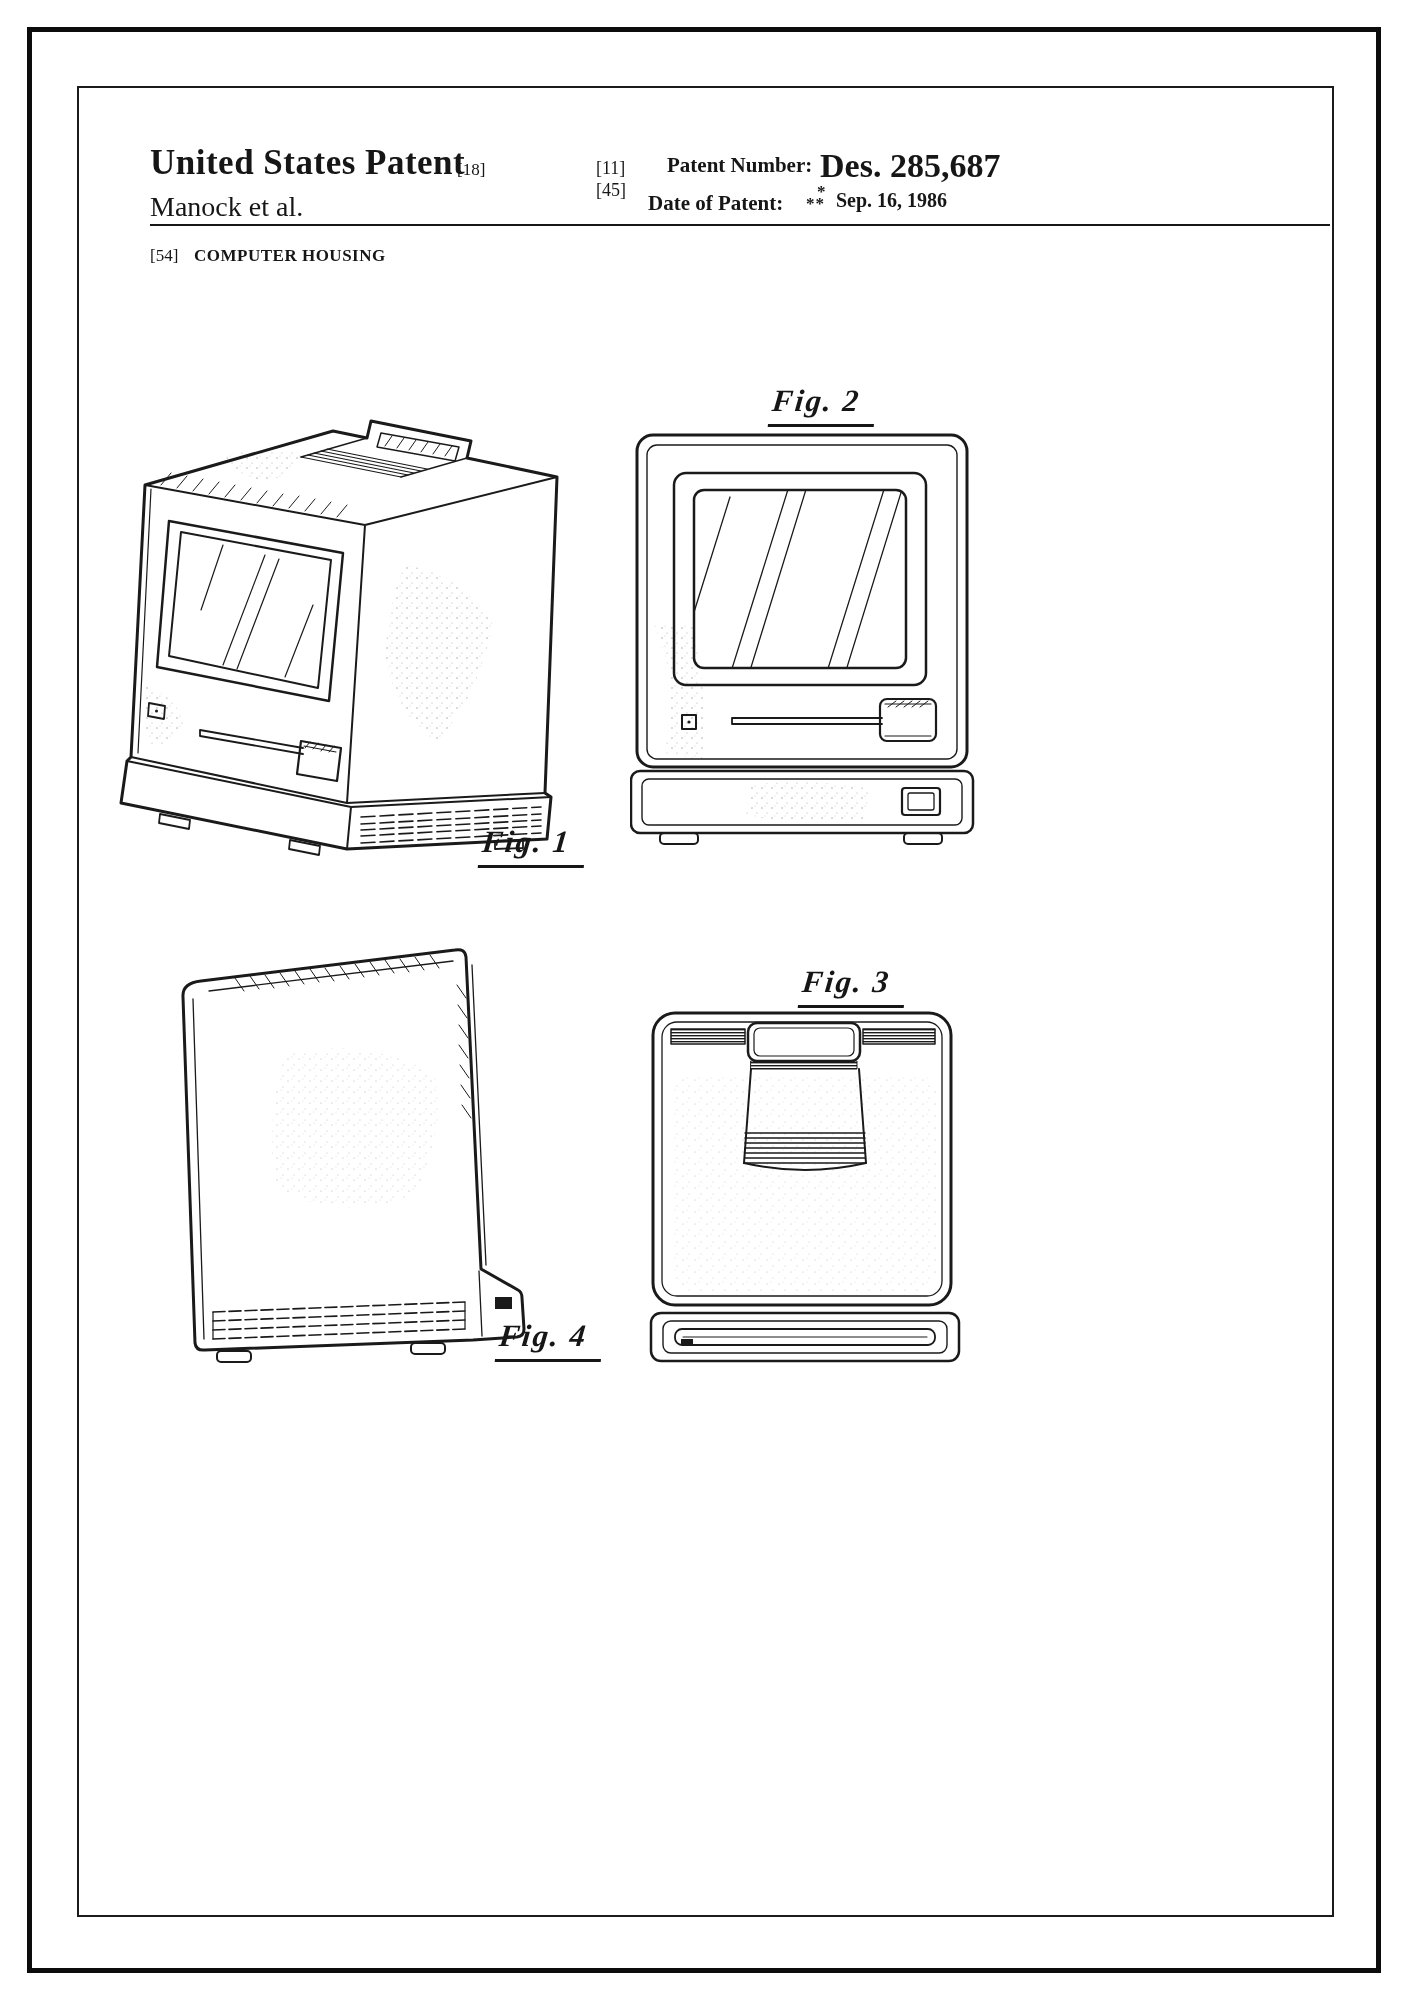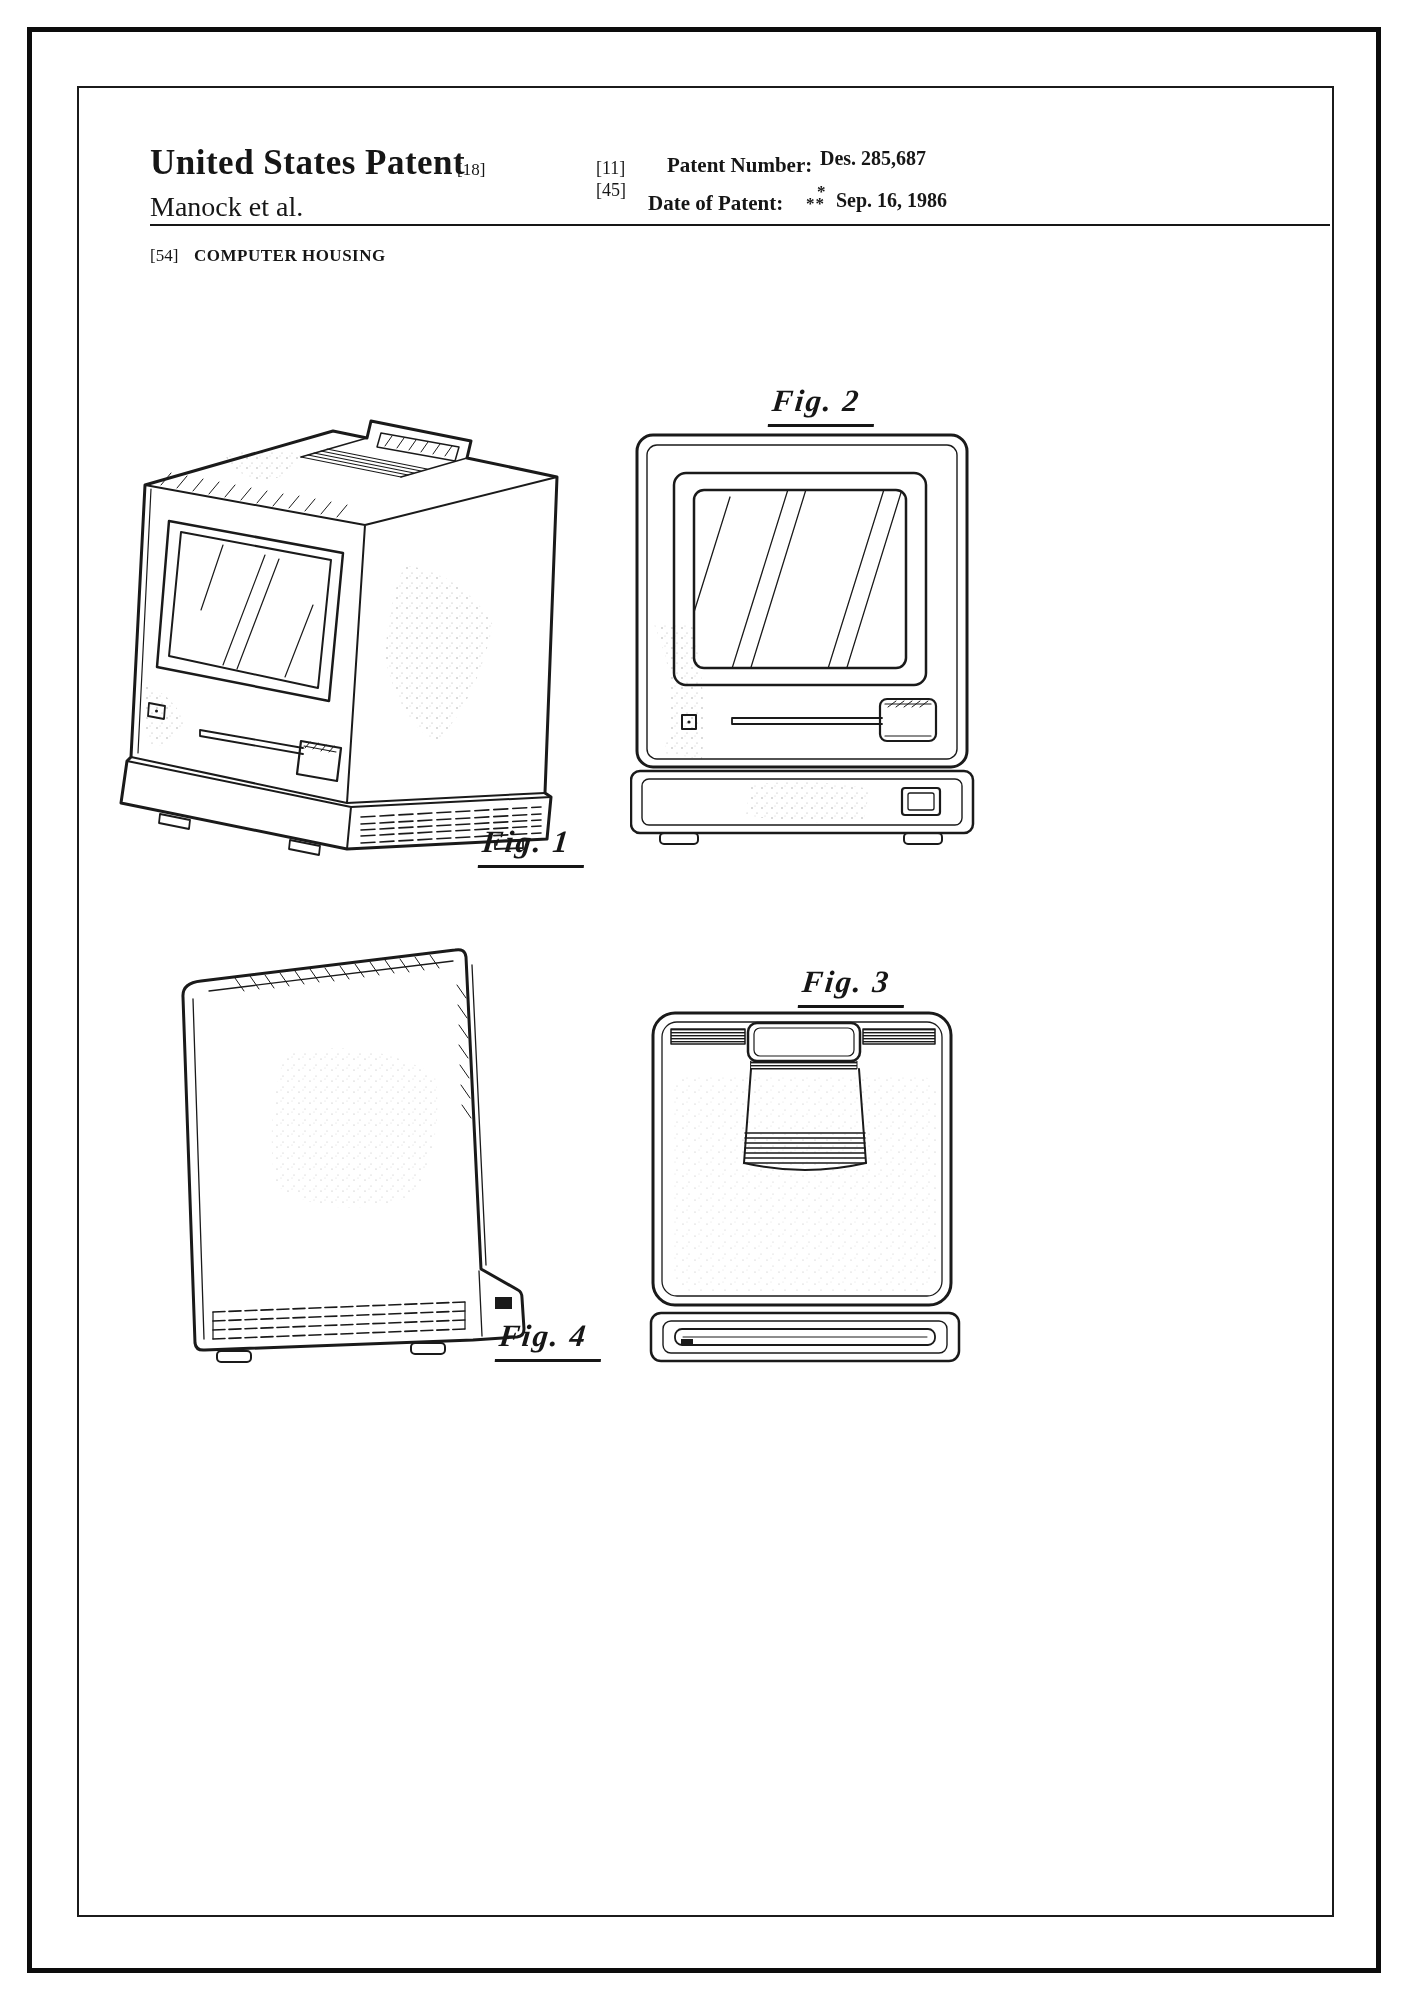--- a/index.html
+++ b/index.html
@@ -8,21 +8,21 @@
     overflow:hidden;font-family:"Liberation Serif",serif;color:#161616;text-align:center;
   }
   .outer-frame{position:absolute;inset:27px;border:5px solid #0c0c0c;}
   .inner-rule{position:absolute;left:77px;top:86px;width:1253px;height:1827px;border:2px solid #1b1b1b;}
   .abs{position:absolute;}
   .patent-title{left:150px;top:143px;font-size:35px;font-weight:700;letter-spacing:.5px;}
   .title-ref{left:457px;top:160px;font-size:17px;}
   .inventor{left:150px;top:191px;font-size:28px;font-weight:400;}
   .num-ref{left:596px;top:158px;font-size:18px;}
   .num-label{left:667px;top:153px;font-size:21px;font-weight:700;}
-  .num-value{left:820px;top:147px;font-size:20px;font-weight:700;}
+  .num-value{left:820px;top:147px;font-size:34px;font-weight:700;}
   .date-ref{left:596px;top:180px;font-size:18px;}
   .date-label{left:648px;top:191px;font-size:21px;font-weight:700;}
   .star-top{left:817px;top:182px;font-size:17px;font-weight:700;}
   .star-bottom{left:806px;top:194px;font-size:17px;font-weight:700;letter-spacing:1px;}
   .date-value{left:836px;top:189px;font-size:20px;font-weight:700;}
   .header-rule{left:150px;top:224px;width:1180px;height:2px;background:#161616;}
   .subject-ref{left:150px;top:246px;font-size:17px;font-weight:400;}
   .subject-title{left:194px;top:246px;font-size:17px;font-weight:700;letter-spacing:.5px;}
   .figure{position:absolute;}
   .figure svg{display:block;width:100%;height:100%;}

